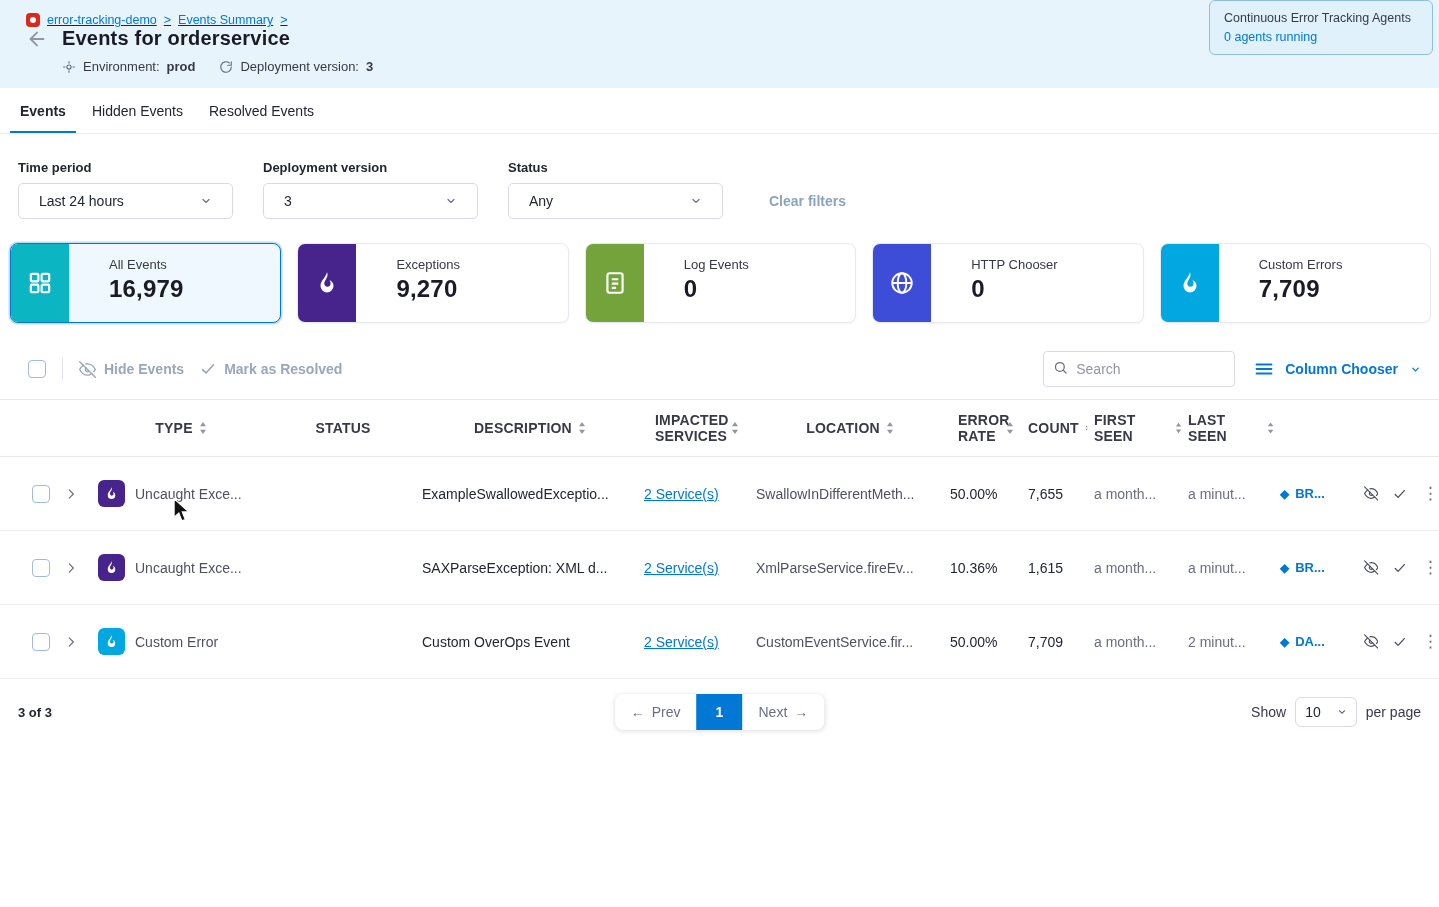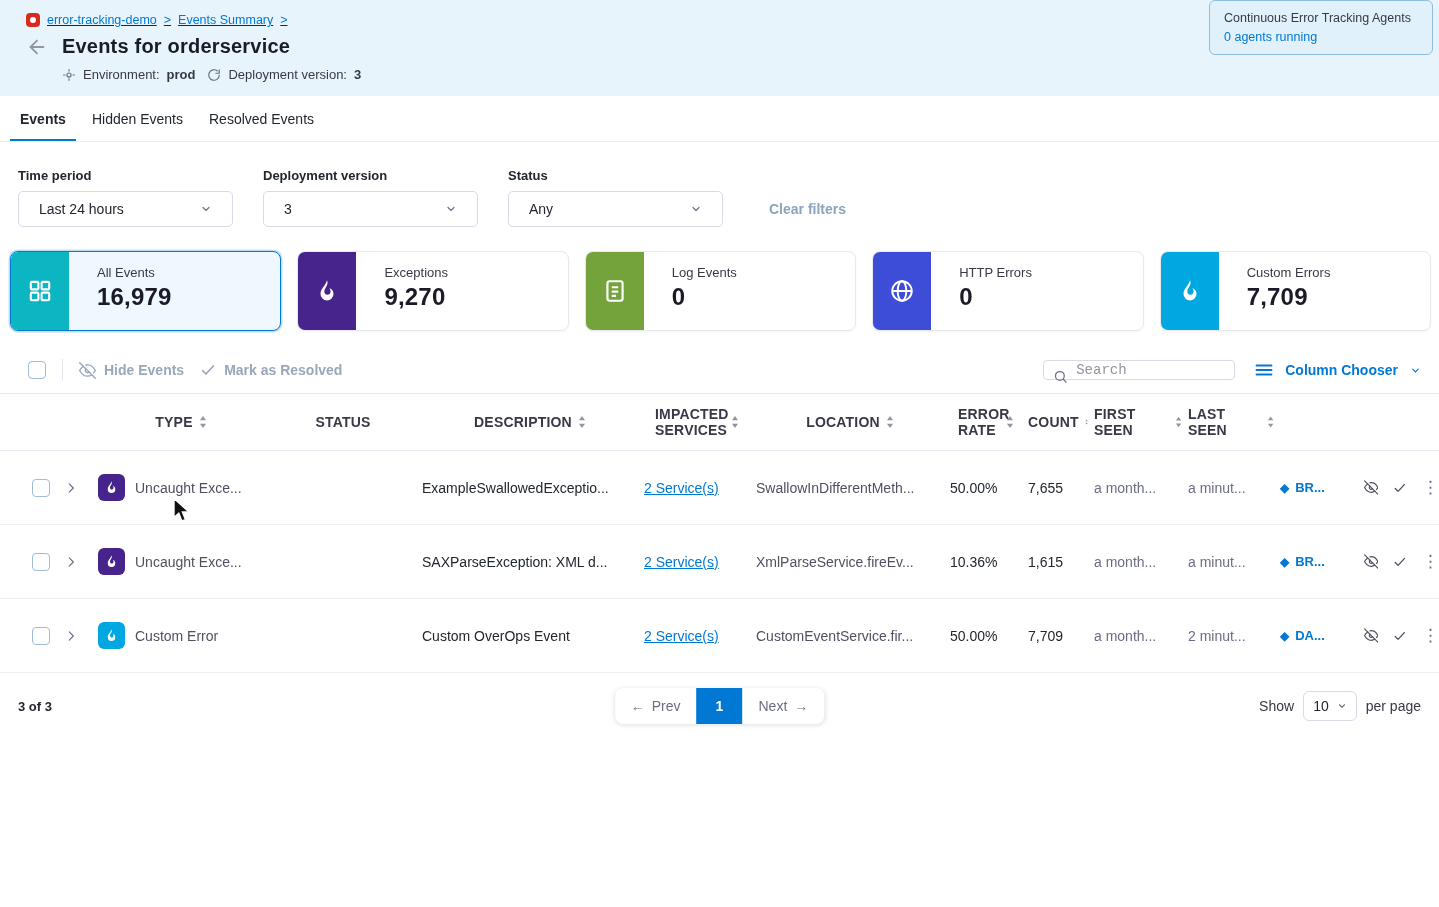--- a/index.html
+++ b/index.html
@@ -10,24 +10,24 @@
   }
   a { text-decoration:none; }
 
   
   .topbar { position:relative; background:#E7F4FC; padding:13px 24px 14px 26px; }
   .breadcrumb { display:flex; align-items:center; gap:7px; font-size:12.5px; font-weight:500;text-decoration:underline; }
   .bc-logo { width:14px; height:14px; border-radius:4px; background:#DA291C; position:relative; flex-shrink:0; }
   .bc-logo::after { content:""; position:absolute; left:4px; top:4px; width:6px; height:6px; border-radius:50%; background:#fff; }
   .bc-link { color:#0278D5; cursor:pointer; }
   .bc-sep { color:#0278D5; }
-  .title-row { display:flex; align-items:center; gap:14px; margin-top:8px; }
+  .title-row { display:flex; align-items:center; gap:14px; }
   .back-btn { display:flex; align-items:center; cursor:pointer; }
   .page-title { font-size:20px; font-weight:700; color:#1B1B28; letter-spacing:.2px; }
-  .meta-row { display:flex; gap:12px; margin:9px 0 0 36px; font-size:13px; color:#383946; align-items:center; }
+  .meta-row { display:flex; gap:24px; margin:9px 0 0 36px; font-size:13px; color:#383946; align-items:center; }
   .meta-item { display:flex; gap:7px; align-items:center; }
   .meta-item b { font-weight:700; }
   .agents-box { position:absolute; top:0; right:6px; width:224px; background:#E0F1FB;
     border:1px solid #8FBEE0; border-radius:6px; padding:10px 14px; }
   .agents-title { font-size:12.5px; color:#383946; margin-bottom:5px; }
   .agents-status { font-size:12.5px; color:#0278D5; font-weight:500; cursor:pointer; }
 
   
   .tabs { display:flex; align-items:stretch; gap:22px; padding:0 18px; height:46px;
     border-bottom:1px solid #ECECF2; background:#fff; }
@@ -42,35 +42,35 @@
     display:flex; align-items:center; justify-content:space-between; padding:0 20px; font-size:14px; color:#22272F; cursor:pointer; }
   .clear-filters { font-size:14px; font-weight:600; color:#8BA3BE; margin:0 0 10px 16px; cursor:pointer; }
 
   
   .stat-cards { display:flex; gap:16px; padding:16px 8px 14px 10px; }
   .card { flex:1; height:80px; background:#fff; border:1px solid #E8E9F0; border-radius:8px;
     display:flex; overflow:hidden; cursor:pointer; box-shadow:0 1px 2px rgba(40,41,61,.05); }
   .card.selected { border-color:#0278D5; background:#EFF8FE; box-shadow:0 0 0 1.5px rgba(2,120,213,.25); }
   .card-icon { width:58px; display:flex; align-items:center; justify-content:center; flex-shrink:0; }
   .card-icon svg { width:26px; height:26px; }
-  .card-body { padding:13px 28px; }
+  .card-body { padding:13px 16px;margin-left:24px; }
   .card-label { font-size:13px; color:#383946; }
   .card-value { font-size:24px; font-weight:700; color:#1B1B28; margin-top:3px; letter-spacing:.2px; }
 
   
   .action-bar { display:flex; align-items:center; padding:14px 18px 12px; gap:16px; }
   .cb { appearance:none; -webkit-appearance:none; width:18px; height:18px; border:1.5px solid #9FBBD6;
     border-radius:4px; background:#fff; cursor:pointer; flex-shrink:0; }
   .ab-check { margin-left:10px; }
   .ab-divider { width:1px; height:22px; background:#E3E4EC; }
   .ab-btn { display:flex; gap:8px; align-items:center; color:#9AA7BA; font-size:14px; font-weight:600; cursor:pointer; }
   .spacer { flex:1; }
   .search-wrap { position:relative; }
-  .search-input { width:192px; height:20px; border:1px solid #D9DAE6; border-radius:4px;
-    padding:0 10px 0 32px; font-size:14px; color:#22272F; outline:none; font-family:Liberation Mono, monospace; }
+  .search-input { width:192px; height:36px; border:1px solid #D9DAE6; border-radius:4px;
+    padding:0 10px 0 32px; font-size:14px; color:#22272F; outline:none; font-family:Liberation Sans, sans-serif; }
   .search-input::placeholder { color:#9296A1; }
   .search-icon { position:absolute; left:10px; top:9px; }
   .col-chooser { display:flex; gap:12px; align-items:center; color:#0278D5; font-weight:600; font-size:14px; cursor:pointer; margin-left:4px; }
 
   
   .trow { display:grid;
     grid-template-columns:46px 34px 172px 152px 222px 112px 194px 78px 66px 94px 92px 84px 1fr;
     align-items:center; padding-left:18px; }
   .thead { height:58px; border-top:1px solid #E8E9F0; border-bottom:1px solid #E8E9F0;
     font-size:11px; font-weight:700; color:#383946; letter-spacing:.2px; }
@@ -97,21 +97,21 @@
   .expander { display:flex; cursor:pointer; }
 
   
   .pagefoot { position:relative; display:flex; align-items:center; padding:18px; }
   .page-summary { font-size:13px; font-weight:700; color:#22272F; }
   .pager { position:absolute; left:50%; transform:translateX(-50%); display:flex; background:#fff;
     border-radius:8px; box-shadow:0 1px 5px rgba(40,41,61,.16); overflow:hidden; height:36px; }
   .pager .pg { display:flex; align-items:center; gap:7px; padding:0 16px; font-size:14px; color:#6B6D85; cursor:pointer; }
   .pager .pg.current { background:#0278D5; color:#fff; font-weight:600; width:46px; justify-content:center; padding:0; }
   .show-group { margin-left:auto; display:flex; align-items:center; gap:9px; font-size:14px; color:#383946; white-space:nowrap; }
-  .mini-select { border:1px solid #D9DAE6; border-radius:6px; padding:6px 9px; display:flex; align-items:center; gap:8px;
+  .mini-select { border:1px solid #D9DAE6; border-radius:6px; padding:6px 9px; display:flex; align-items:center; gap:16px;
     font-size:14px; color:#22272F; background:#fff; cursor:pointer; }
 
   .cursor { position:absolute; left:172px; top:497px; z-index:99; pointer-events:none; }
 </style>
 </head>
 <body>
 
 <header class="topbar">
   <div class="breadcrumb">
     <span class="bc-logo"></span>
@@ -242,21 +242,21 @@
 
   <div class="card">
     <div class="card-icon" style="background: rgb(61, 77, 216);">
       <svg viewBox="0 0 24 24" fill="none" stroke="#fff" stroke-width="1.8">
           <circle cx="12" cy="12" r="9"></circle>
           <ellipse cx="12" cy="12" rx="4" ry="9"></ellipse>
           <line x1="3" y1="12" x2="21" y2="12"></line>
         </svg>
     </div>
     <div class="card-body">
-      <div class="card-label">HTTP Errors</div>
+      <div class="card-label">HTTP Chooser</div>
       <div class="card-value">0</div>
     </div>
   </div>
 
   <div class="card">
     <div class="card-icon" style="background: rgb(0, 167, 225);">
       <svg viewBox="0 0 24 24">
           <path fill="#fff" d="M12 2c2 4.5-2.5 7-2.5 10.5a2.9 2.9 0 0 0 5.8 0c0-1.2-.5-2.2-1.1-3.2 2.3 1 3.8 3 3.8 5.4a6 6 0 1 1-12 0C6 9.6 10.6 7.3 12 2z"></path>
         </svg>
     </div>

